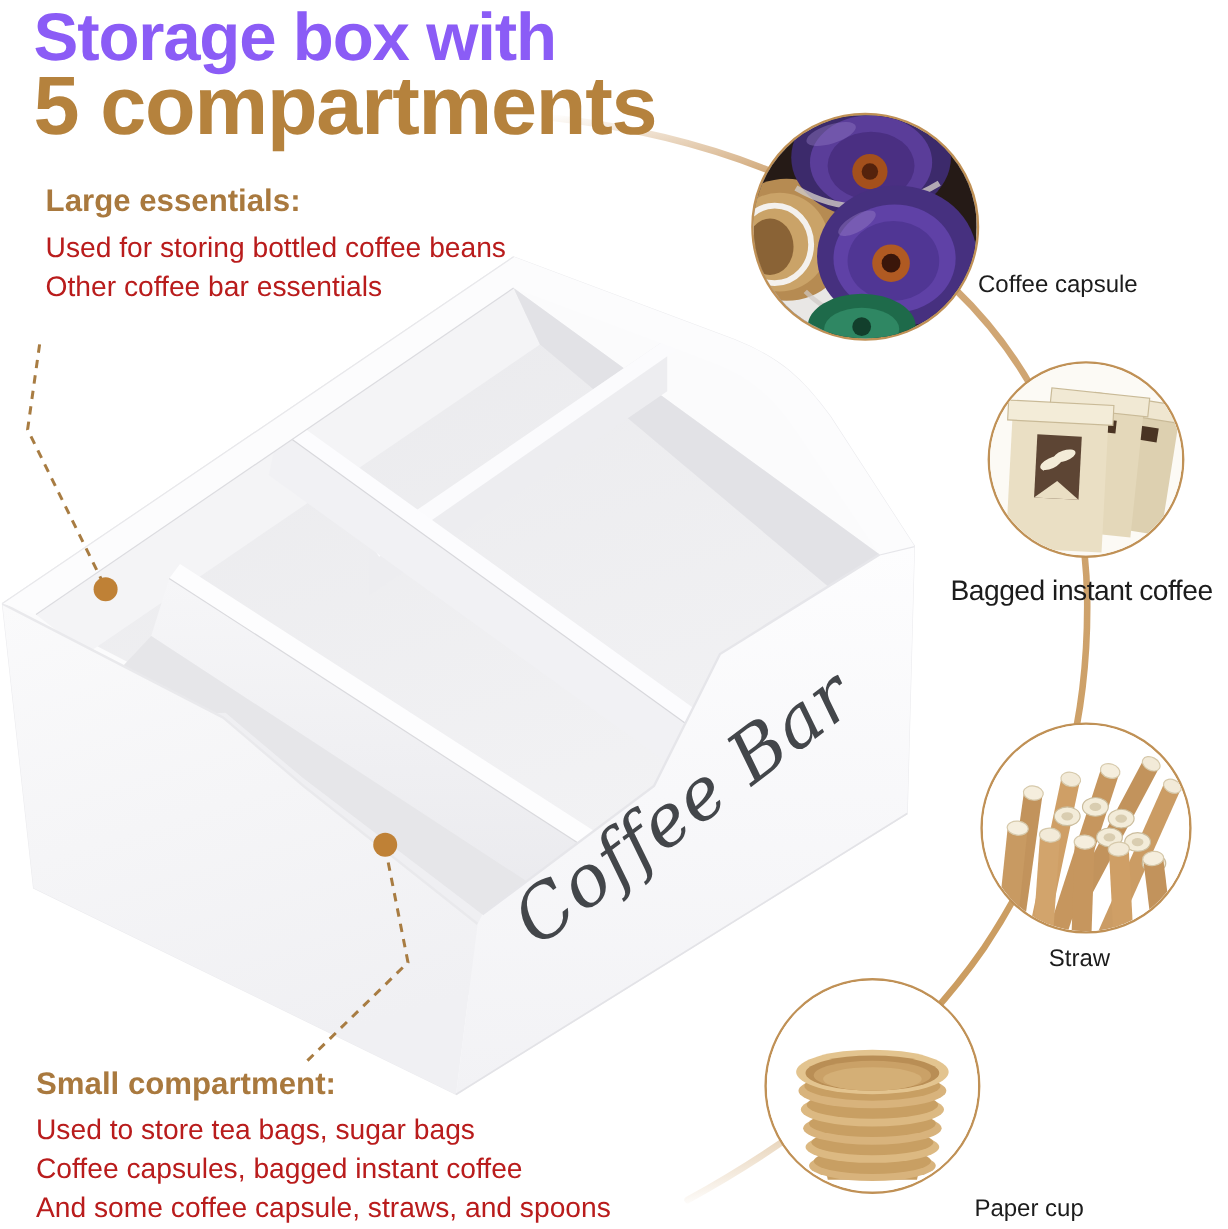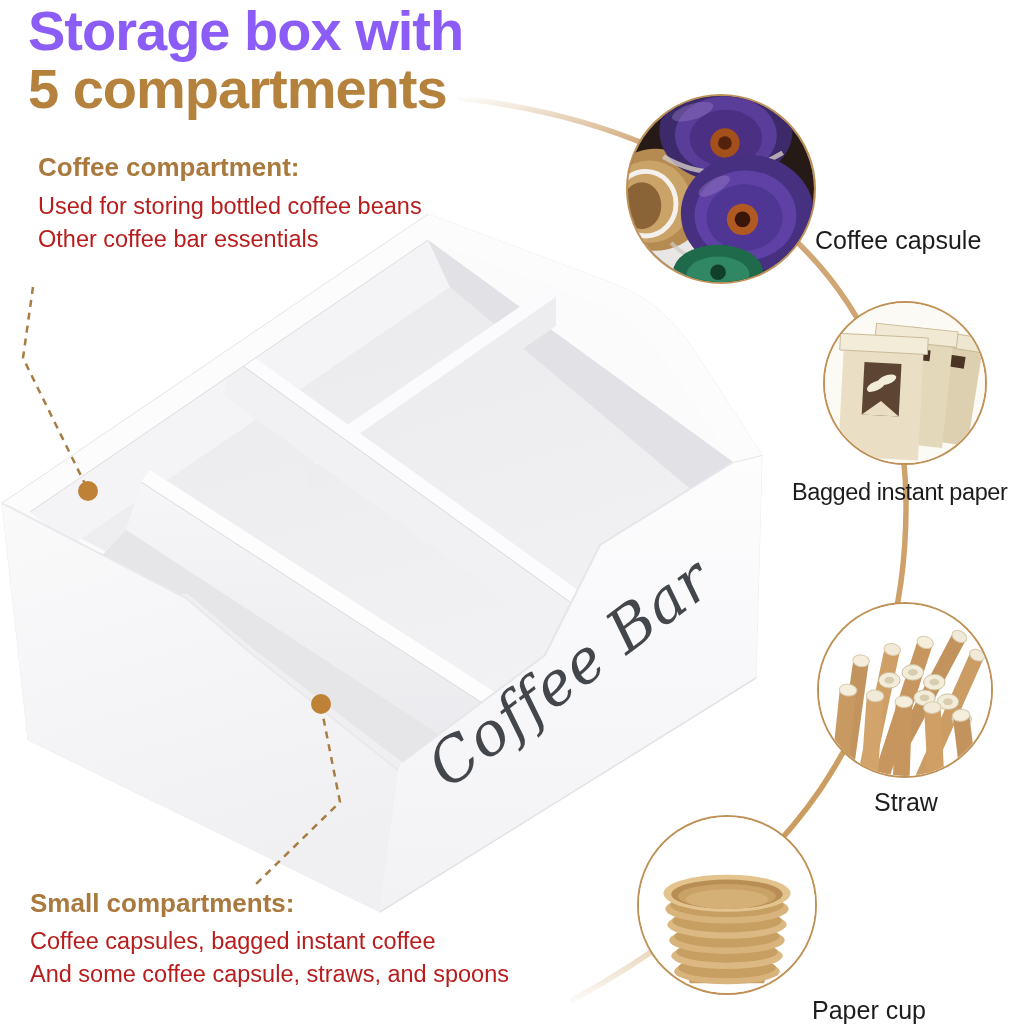--- a/index.html
+++ b/index.html
@@ -2,30 +2,30 @@
 <html><head>
 <meta charset="utf-8">
 <style>
   html,body{margin:0;padding:0;background:#fff;}
   .canvas{position:relative;width:1023px;height:1024px;background:#ffffff;overflow:hidden;
           font-family:"Liberation Sans",sans-serif;-webkit-font-smoothing:antialiased;}
   .abs{position:absolute;}
   
   .title{left:28px;top:2px;line-height:58px;letter-spacing:-1px;}
   .title .t1{font-size:56px;font-weight:600;color:#8b5cf6;}
-  .title .t2{font-size:56px;font-weight:700;color:#b5823d;}
+  .title .t2{font-size:69px;font-weight:700;color:#b5823d;}
   
   .block-head{font-size:26px;font-weight:700;color:#a9793e;}
   .block-body{font-size:23.5px;color:#b91c1c;line-height:33px;}
   .lc-head{left:38px;top:152px;}
   .lc-body{left:38px;top:190px;}
   .sc-head{left:30px;top:888px;}
   .sc-body{left:30px;top:925px;line-height:32.5px;}
   
-  .callout-label{font-size:25px;color:#1c1c1c;white-space:nowrap;}
+  .callout-label{font-size:20px;color:#1c1c1c;white-space:nowrap;}
   .lbl-capsule{left:815px;top:226px;}
   .lbl-bag{left:792px;top:479px;font-size:23.5px;letter-spacing:-0.4px;}
   .lbl-straw{left:874px;top:788px;}
   .lbl-cup{left:812px;top:964px;margin-top:32px;}
   
   .callout-circle{border-radius:50%;border:2px solid #c09156;background:#fff;overflow:hidden;box-sizing:border-box;}
   .cc-capsule{left:626px;top:94px;width:190px;height:190px;}
   .cc-bag{left:823px;top:301px;width:164px;height:164px;}
   .cc-straw{left:817px;top:602px;width:176px;height:176px;}
   .cc-cup{left:637px;top:815px;width:180px;height:180px;}
@@ -116,28 +116,29 @@
       <polyline points="321,706 340,802 254,886" fill="none" stroke="#a87c42" stroke-width="2.5" stroke-dasharray="7 6"></polyline>
       <circle cx="321" cy="704" r="10" fill="#bf8136"></circle>
     </g>
   </svg>
 
   <div class="abs title">
     <div class="t1">Storage box with</div>
     <div class="t2">5 compartments</div>
   </div>
 
-  <div class="abs block-head lc-head">Coffee compartment:</div>
+  <div class="abs block-head lc-head">Large essentials:</div>
   <div class="abs block-body lc-body">
     <div>Used for storing bottled coffee beans</div>
     <div>Other coffee bar essentials</div>
   </div>
 
-  <div class="abs block-head sc-head">Small compartments:</div>
+  <div class="abs block-head sc-head">Small compartment:</div>
   <div class="abs block-body sc-body">
+    <div>Used to store tea bags, sugar bags</div>
     <div>Coffee capsules, bagged instant coffee</div>
     <div>And some coffee capsule, straws, and spoons</div>
   </div>
 
   <div class="abs callout-circle cc-capsule">
     <svg viewBox="0 0 190 190">
       <rect width="190" height="190" fill="#251a16"></rect>
       <ellipse cx="34" cy="160" rx="52" ry="30" fill="#e9e7e5"></ellipse>
       <g>
         <ellipse cx="28" cy="106" rx="54" ry="52" fill="#b68b52"></ellipse>
@@ -276,17 +277,17 @@
           <ellipse cx="90" cy="90" rx="58" ry="12.5" fill="#c89f63"></ellipse>
         <ellipse cx="90" cy="78" rx="65" ry="19" fill="#e3c48f"></ellipse>
         <ellipse cx="90" cy="79" rx="57" ry="15" fill="#b98e55"></ellipse>
         <ellipse cx="90" cy="81" rx="50" ry="12.5" fill="#caa167"></ellipse>
         <ellipse cx="90" cy="84" rx="42" ry="10" fill="#d4af76"></ellipse>
       </g>
     </svg>
   </div>
 
   <div class="abs callout-label lbl-capsule">Coffee capsule</div>
-  <div class="abs callout-label lbl-bag">Bagged instant paper</div>
+  <div class="abs callout-label lbl-bag">Bagged instant coffee</div>
   <div class="abs callout-label lbl-straw">Straw</div>
   <div class="abs callout-label lbl-cup">Paper cup</div>
 
 </div>
 
 </body></html>

